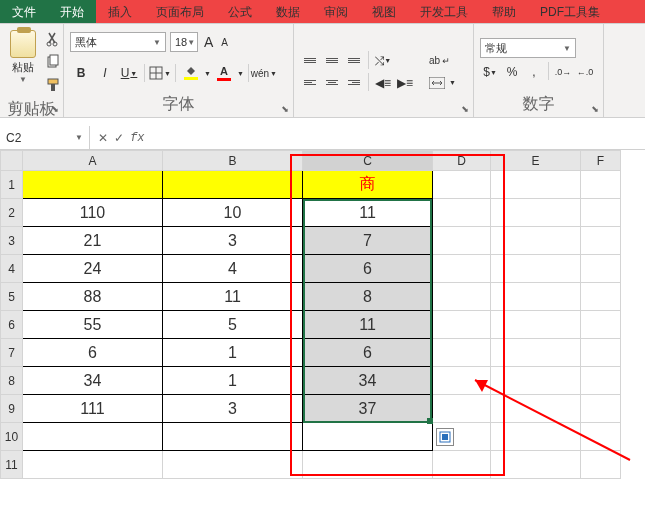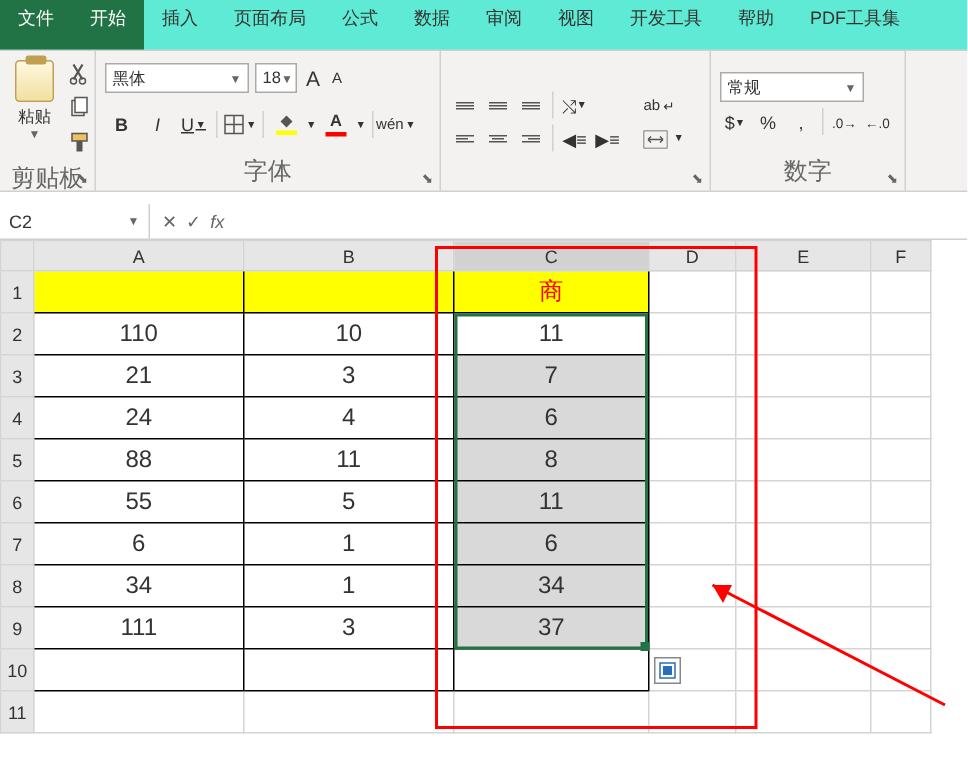--- a/index.html
+++ b/index.html
@@ -1,19 +1,19 @@
 <!DOCTYPE html>
 <html><head>
 <meta charset="utf-8">
 <style>
   * { box-sizing: border-box; margin: 0; padding: 0; font-family: "Microsoft YaHei", Arial, sans-serif; }
   body { background: #fff; font-size: 12px; color: #333; overflow: hidden; width: 645px; height: 509px; }
 
   
-  .tabs { display: flex; background: #5eead4; height: 34px; border-bottom: 1px solid #d0d0d0; }
+  .tabs { display: flex; background: #ef4444; height: 24px; border-bottom: 1px solid #d0d0d0; }
   .tab { padding: 4px 12px; cursor: pointer; font-size: 12px; color: #333; }
   .tab.active { background: #217346; color: #fff; }
 
   
   .ribbon { display: flex; background: #f3f2f1; height: 94px; border-bottom: 1px solid #d0d0d0; }
   .group { border-right: 1px solid #d0d0d0; padding: 4px 6px 2px 6px; display: flex; flex-direction: column; justify-content: space-between; position: relative; }
   .group-label { font-size: 16px; color: #666; text-align: center; padding-top: 2px; }
   .group-body { display: flex; align-items: center; gap: 4px; flex: 1; }
 
   
@@ -48,25 +48,25 @@
   .wrap-btn { display: flex; align-items: center; gap: 2px; cursor: pointer; font-size: 11px; padding: 0 4px; height: 20px; }
 
   
   .num-col { display: flex; flex-direction: column; gap: 4px; }
   .combo.num { width: 96px; }
 
   .launcher { position: absolute; right: 2px; bottom: 2px; width: 12px; height: 12px; cursor: pointer; font-size: 9px; color: #666; display:flex; align-items:center; justify-content:center; }
 
   
   .fbar-row { display: flex; align-items: center; height: 24px; border-bottom: 1px solid #d0d0d0; background:#fff; }
-  .namebox { width: 100px; border-right: 1px solid #d0d0d0; height: 100%; display: flex; align-items: center; padding: 0 6px; font-size: 12px; }
+  .namebox { width: 90px; border-right: 1px solid #d0d0d0; height: 100%; display: flex; align-items: center; padding: 0 6px; font-size: 12px; }
   .namebox .dd { margin-left: auto; font-size: 8px; color: #666; }
   .fx-btns { display: flex; align-items: center; gap: 6px; padding: 0 8px; }
   .fx-btn { cursor: pointer; color: #666; font-size: 12px; }
-  .fx-label { font-style: italic; font-family: Liberation Sans, sans-serif; }
+  .fx-label { font-style: italic; font-family: Liberation Mono, monospace; }
   .formula { flex: 1; padding: 0 6px; font-size: 12px; }
 
   
   .grid-wrap { position: relative; }
   .grid { border-collapse: collapse; table-layout: fixed; }
   .grid th, .grid td { border: 1px solid #d4d4d4; height: 28px; font-size: 16px; text-align: center; padding: 0; }
   .grid thead th { background: #e6e6e6; font-weight: normal; height: 20px; font-size: 12px; color: #333; }
   .grid thead th.sel { background: #d2d2d2; }
   .grid .rowhdr { background: #e6e6e6; width: 22px; font-size: 12px; color: #333; text-align: center; }
   .grid .corner { background: #e6e6e6; width: 22px; }

